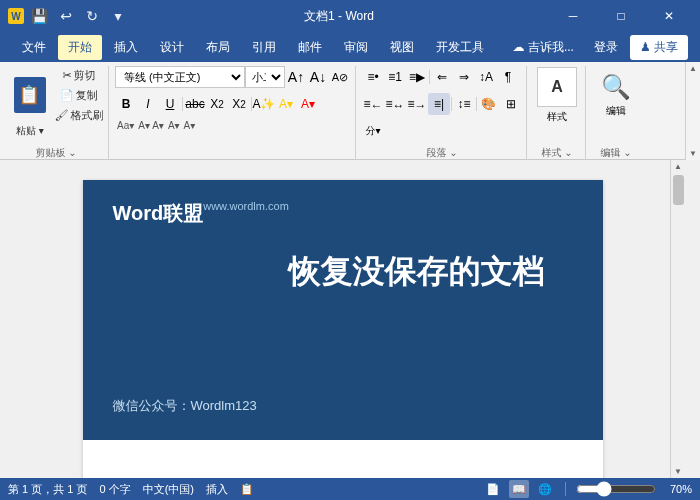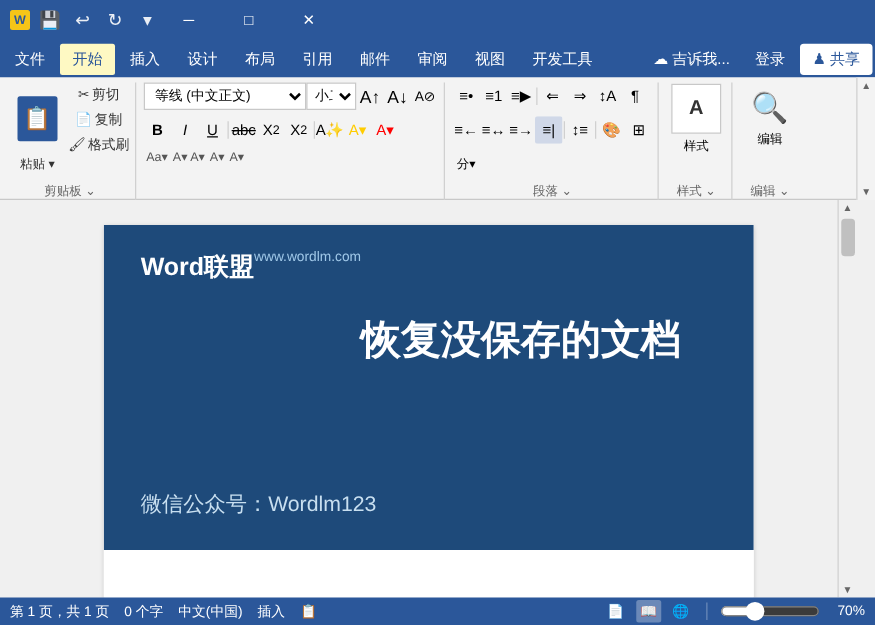--- a/index.html
+++ b/index.html
@@ -20,21 +20,21 @@
     #title-center { flex: 1; text-align: center; font-size: 12px; color: white; }
     #title-right { display: flex; align-items: center; gap: 2px; }
     .win-btn { width: 46px; height: 32px; display: flex; align-items: center; justify-content: center; cursor: pointer; font-size: 12px; color: white; }
 
     
     #menu-bar {
       height: 30px;
       background: #2b579a;
       display: flex;
       align-items: center;
-      padding: 0 2px;
+      padding: 0 12px;
       gap: 2px;
     }
     .menu-item {
       padding: 4px 10px;
       color: white;
       cursor: pointer;
       border-radius: 2px;
       font-size: 12px;
       white-space: nowrap;
     }
@@ -115,21 +115,21 @@
       height: 260px;
       background: #1e4a7a;
       display: flex;
       flex-direction: row;
       padding: 20px 30px;
       position: relative;
     }
     #word-league-logo { color: white; font-size: 20px; font-weight: bold; margin-bottom: 2px; }
     #word-league-url { color: #a0c8e8; font-size: 11px; }
     #doc-main-title { color: white; font-size: 32px; font-weight: bold; text-align: center; margin-top: 50px; margin-bottom: auto; }
-    #doc-wechat { color: #c8dff0; font-size: 17px; position: absolute; bottom: 25px; left: 30px; }
+    #doc-wechat { color: #c8dff0; font-size: 13px; position: absolute; bottom: 25px; left: 30px; }
 
     
     #status-bar {
       position: absolute;
       bottom: 0;
       left: 0;
       right: 0;
       height: 22px;
       background: #2b579a;
       display: flex;
@@ -150,20 +150,21 @@
 <body>
 
 <div id="title-bar">
   <div id="title-bar-left">
     <span class="title-icon">W</span>
     <span class="title-btn">💾</span>
     <span class="title-btn">↩</span>
     <span class="title-btn">↻</span>
     <span class="title-btn">▾</span>
   </div>
+  <div id="title-center">文档1 - Word</div>
   <div id="title-right">
     <span class="win-btn">─</span>
     <span class="win-btn">□</span>
     <span class="win-btn close">✕</span>
   </div>
 </div>
 
 <div id="menu-bar">
   <div class="menu-item">文件</div>
   <div class="menu-item active">开始</div>

